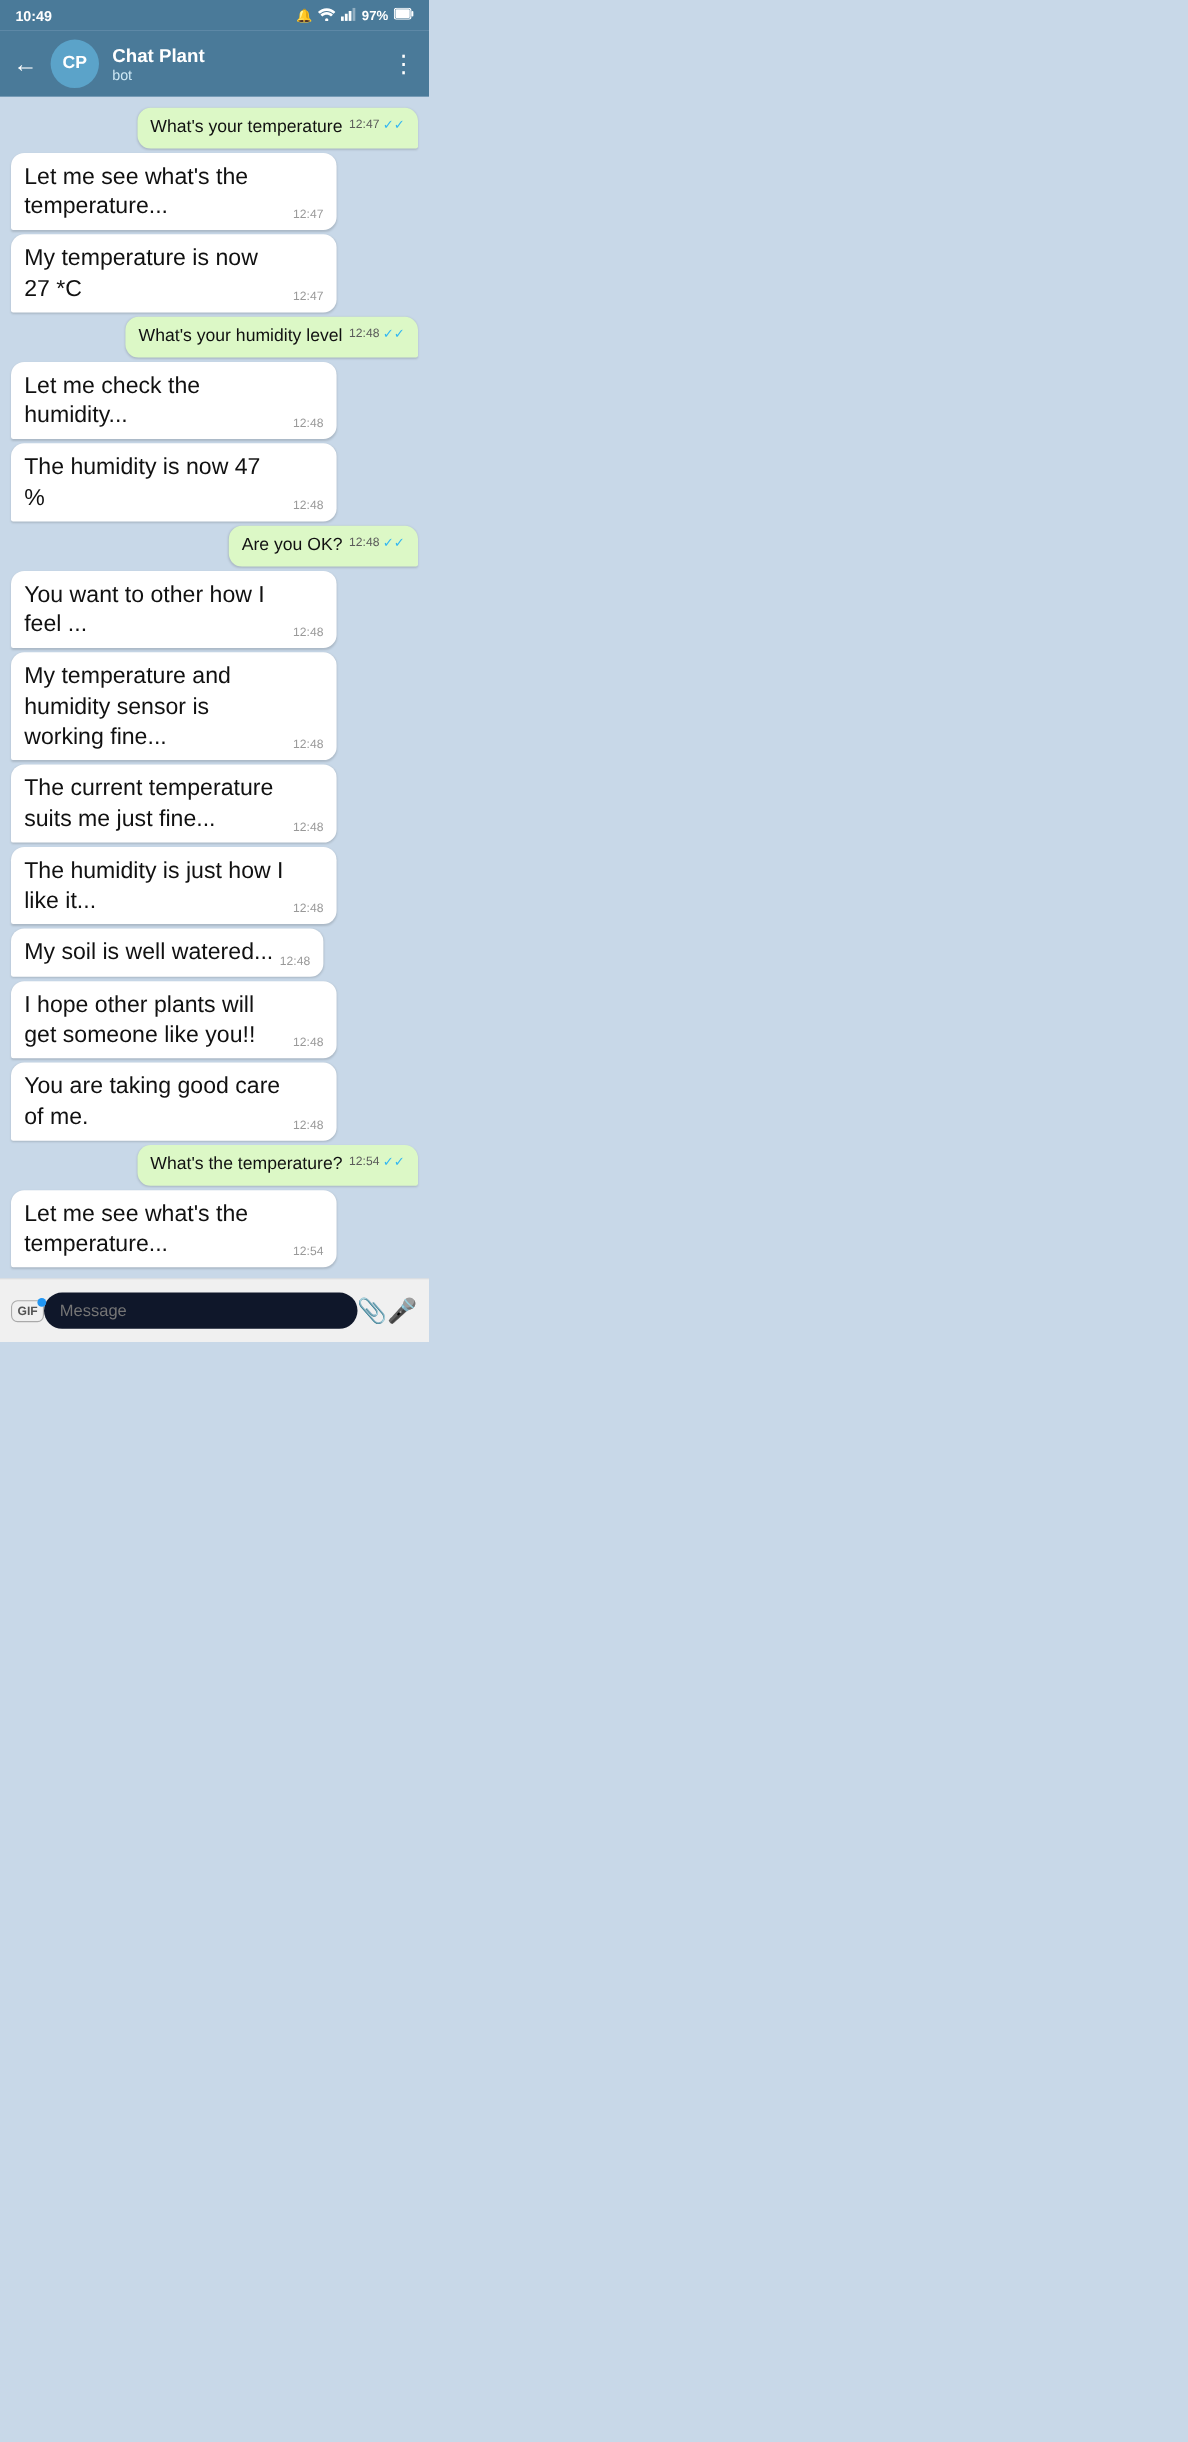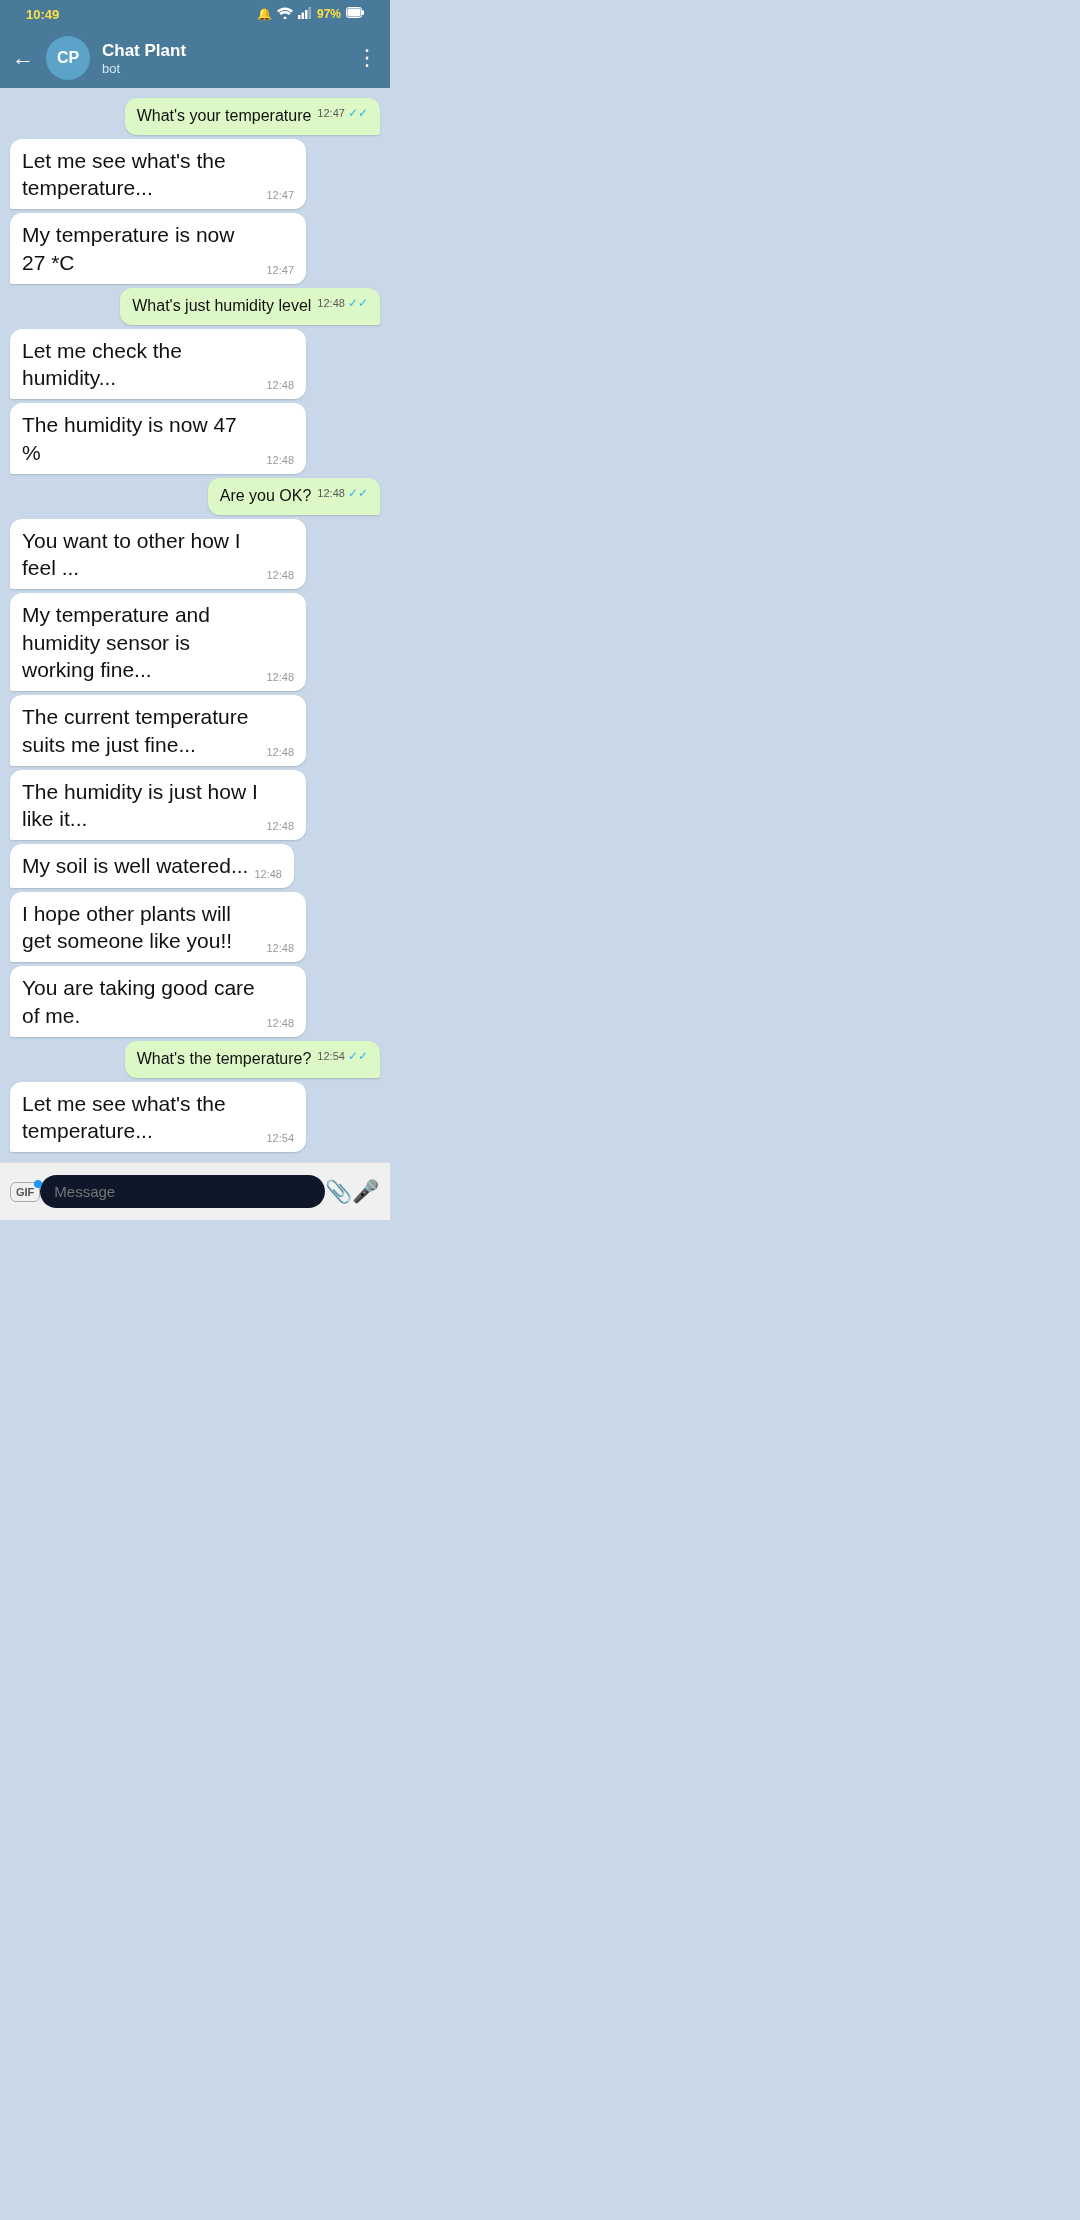--- a/index.html
+++ b/index.html
@@ -12,25 +12,25 @@
       font-family: -apple-system, 'Helvetica Neue', Arial, sans-serif;
       display: flex;
       flex-direction: column;
       position: relative;
       overflow-x: hidden;
     }
 
     
     .status-bar {
       background: #4a7a99;
-      color: #fde047;
+      color: #ffffff;
       display: flex;
       justify-content: space-between;
       align-items: center;
-      padding: 6px 26px;
+      padding: 6px 14px;
       font-size: 13px;
       font-weight: 600;
       height: 28px;
     }
     .status-right {
       display: flex;
       align-items: center;
       gap: 5px;
       font-size: 12px;
     }
@@ -260,21 +260,21 @@
     </div>
     <div class="msg-recv">
       <span class="text">Let me see what's the temperature...</span>
       <span class="meta">12:47</span>
     </div>
     <div class="msg-recv">
       <span class="text">My temperature is now 27 *C</span>
       <span class="meta">12:47</span>
     </div>
     <div class="msg-sent">
-      <span class="text">What's just humidity level</span>
+      <span class="text">What's your humidity level</span>
       <span class="meta">
         <span>12:48</span>
         <span class="checkmarks">✓✓</span>
       </span>
     </div>
     <div class="msg-recv">
       <span class="text">Let me check the humidity...</span>
       <span class="meta">12:48</span>
     </div>
     <div class="msg-recv">

